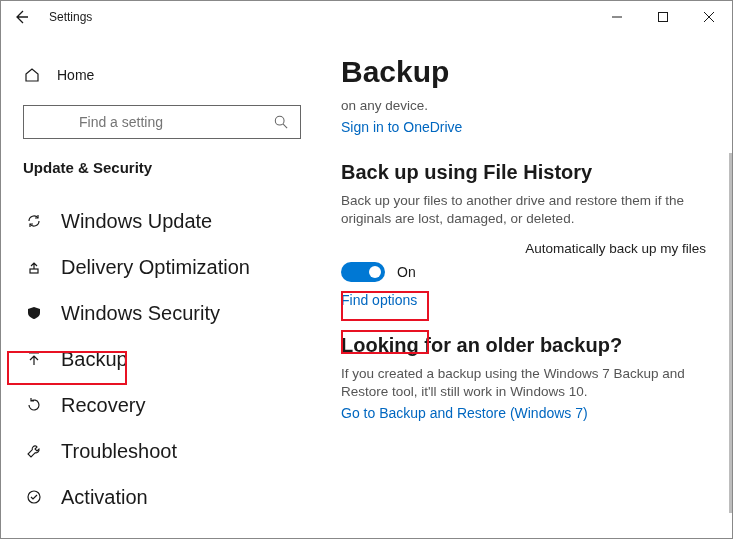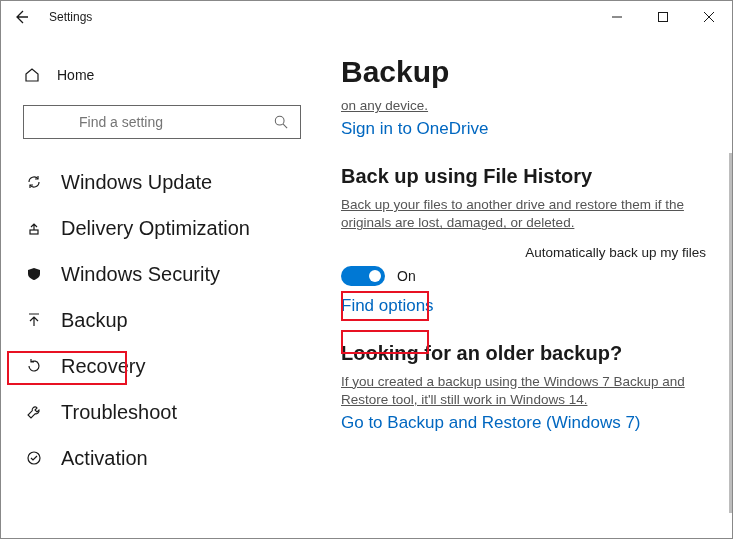--- a/index.html
+++ b/index.html
@@ -116,22 +116,22 @@
   .content h1 {
     font-weight: 600;
     font-size: 30px;
     margin: 0 0 8px 0;
   }
   .content h2 {
     font-weight: 600;
     font-size: 20px;
     margin: 26px 0 8px 0;
   }
-  .desc { color: #555; font-size: 13.5px; line-height: 1.35; margin: 0 0 4px 0; text-decoration: underline; }
-  .link { color: #0067c0; font-size: 17px; cursor: default; }
+  .desc { color: #555; font-size: 13.5px; line-height: 1.35; margin: 0 0 4px 0; }
+  .link { color: #0067c0; font-size: 14px; cursor: default; }
   .setting-label { color: #222; font-size: 13.5px; margin-top: 12px; margin-bottom: 6px; text-align: right; }
   .toggle-row { display: flex; align-items: center; gap: 12px; margin-bottom: 10px; }
   .toggle {
     width: 44px; height: 20px;
     background: #0078d4;
     border-radius: 10px;
     position: relative;
   }
   .toggle .thumb {
     position: absolute;
@@ -197,20 +197,21 @@
       <div class="search-box">
         <input type="text" placeholder="Find a setting" style="">
         <span class="icon-slot">
           <svg width="14" height="14" viewBox="0 0 16 16">
               <circle cx="6.5" cy="6.5" r="5" stroke="#666" fill="none" stroke-width="1.2"></circle>
               <path d="M10.5 10.5 L15 15" stroke="#666" stroke-width="1.2"></path>
             </svg>
         </span>
       </div>
 
+      <div class="category-header">Update &amp; Security</div>
 
       <div class="nav-list">
         <div class="nav-item">
           <span class="icon-slot">
             <svg width="16" height="16" viewBox="0 0 16 16">
                 <path d="M3 8a5 5 0 0 1 9-3 M13 8a5 5 0 0 1-9 3" stroke="#1a1a1a" fill="none" stroke-width="1.2"></path>
                 <path d="M12 2v3h-3 M4 14v-3h3" stroke="#1a1a1a" fill="none" stroke-width="1.2"></path>
               </svg>
           </span>
           <span class="label">Windows Update</span>
@@ -279,21 +280,21 @@
         <div class="setting-label">Automatically back up my files</div>
         <div class="toggle-row">
           <div class="toggle">
             <div class="thumb"></div>
           </div>
           <span>On</span>
         </div>
         <div class="link">Find options</div>
 
         <h2>Looking for an older backup?</h2>
-        <p class="desc">If you created a backup using the Windows 7 Backup and Restore tool, it'll still work in Windows 14.</p>
+        <p class="desc">If you created a backup using the Windows 7 Backup and Restore tool, it'll still work in Windows 10.</p>
         <div class="link">Go to Backup and Restore (Windows 7)</div>
       </div>
 
       <div class="scrollbar-track"></div>
     </div>
 
   </div>
 
   <div class="highlight-box hl-backup"></div>
   <div class="hl-toggle"></div>

